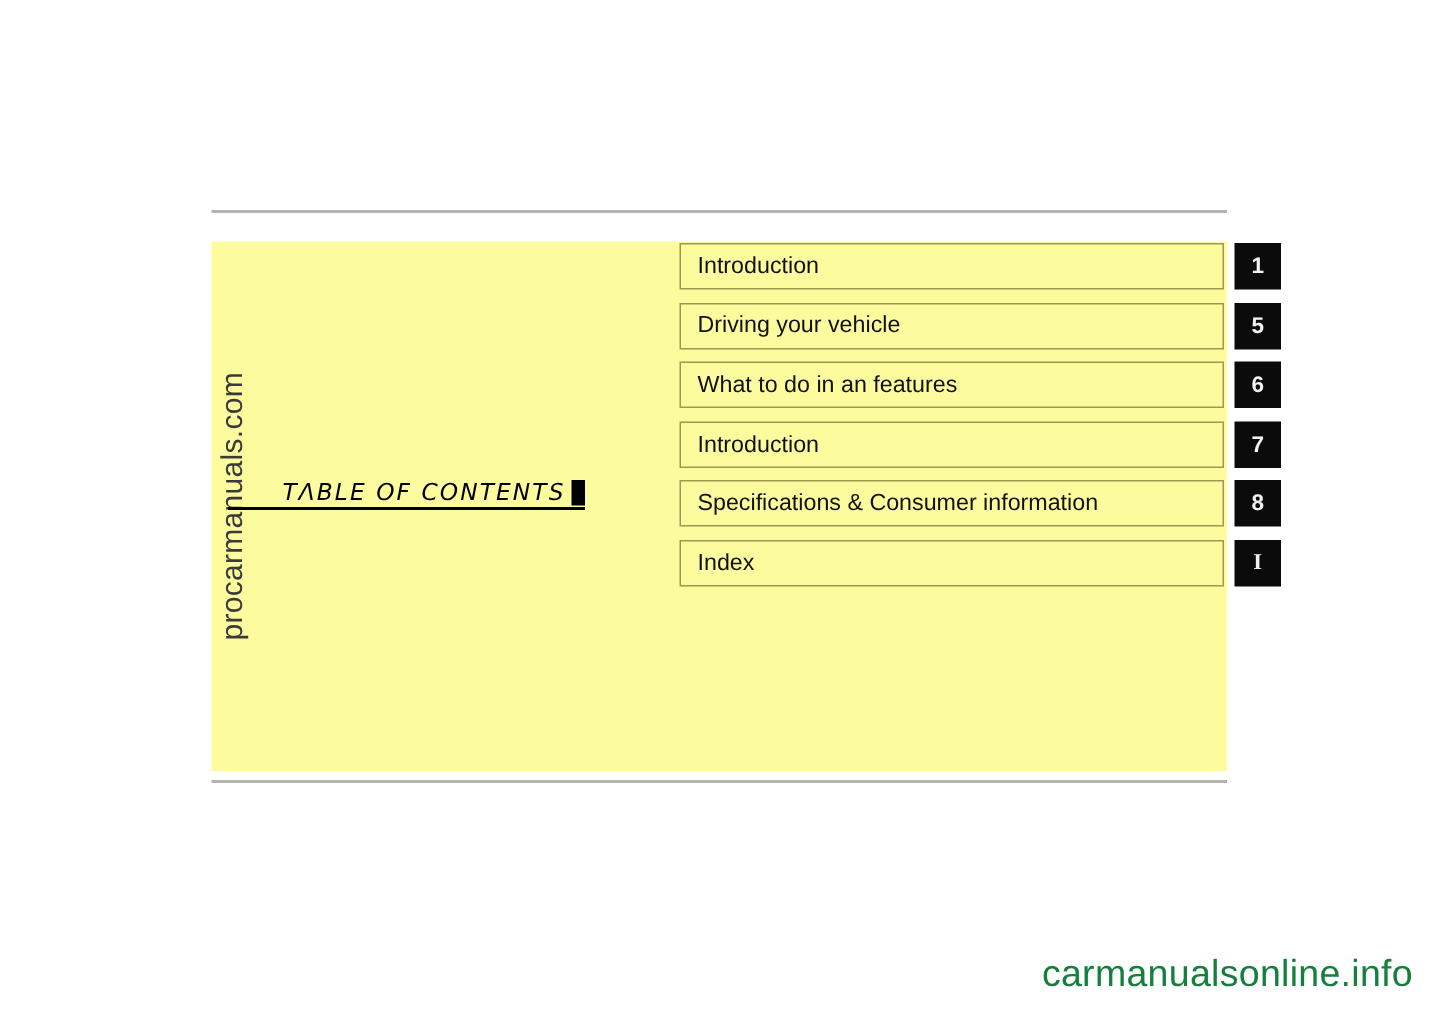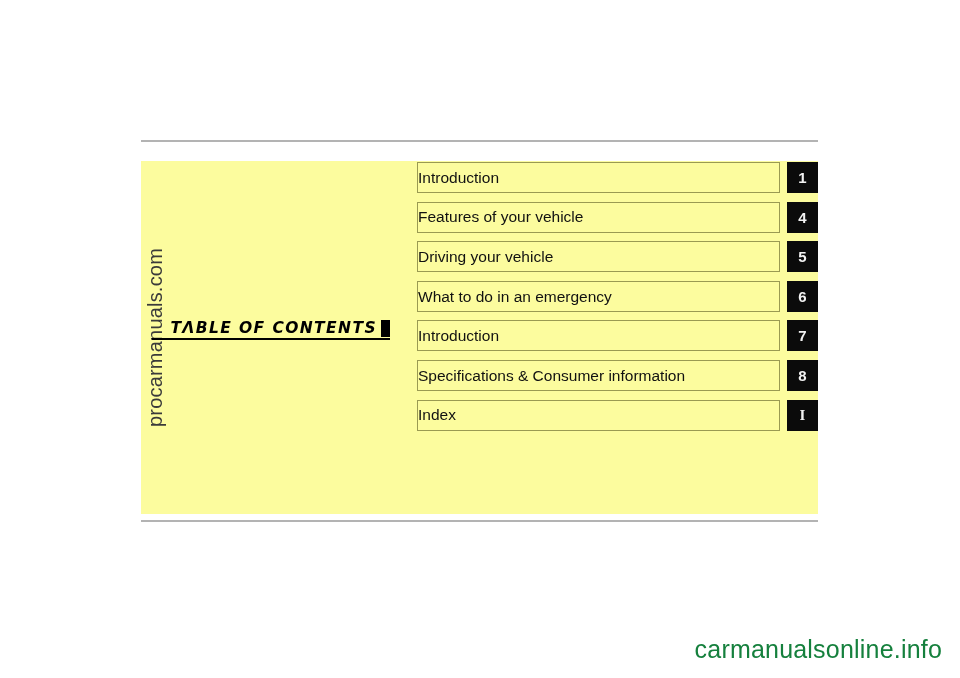--- a/index.html
+++ b/index.html
@@ -65,21 +65,21 @@
     width: 238px;
     height: 22px;
     border-bottom: 2px solid #000000;
     display: flex;
     align-items: flex-end;
     justify-content: flex-end;
   }
   .toc-heading-text {
     font-family: "DejaVu Sans", sans-serif;
     font-style: italic;
-    font-weight: bold;
+    font-weight: normal;
     font-size: 15.5px;
     letter-spacing: 1.4px;
     color: #000000;
     line-height: 1;
     padding-bottom: 2px;
     white-space: nowrap;
   }
   .toc-heading-marker {
     width: 9px;
     height: 17px;
@@ -106,21 +106,22 @@
   .row:last-child { margin-bottom: 0; border-radius: 15px; }
 
   .row-box {
     flex: 0 0 363px;
     width: 363px;
     box-sizing: border-box;
     border: 1.5px solid #9a9a52;
     background: #fcfc9e;
     display: flex;
     align-items: center;
-    padding-left: 0;
+    padding-left: 11px;
+    margin-left: 36px;
   }
   .row-label {
     font-size: 15.5px;
     color: #111111;
     line-height: 1;
     white-space: nowrap;
   }
 
   .row-tab {
     flex: 0 0 31px;
@@ -175,37 +176,29 @@
     <div class="row">
       <div class="row-box">
         <span class="row-label">Introduction</span>
       </div>
       <div class="row-tab">
         <span class="row-tab-label">1</span>
       </div>
     </div>
     <div class="row">
       <div class="row-box">
-        <span class="row-label">Features of your vehicle</span>
-      </div>
-      <div class="row-tab">
-        <span class="row-tab-label">4</span>
-      </div>
-    </div>
-    <div class="row">
-      <div class="row-box">
         <span class="row-label">Driving your vehicle</span>
       </div>
       <div class="row-tab">
         <span class="row-tab-label">5</span>
       </div>
     </div>
     <div class="row">
       <div class="row-box">
-        <span class="row-label">What to do in an emergency</span>
+        <span class="row-label">What to do in an features</span>
       </div>
       <div class="row-tab">
         <span class="row-tab-label">6</span>
       </div>
     </div>
     <div class="row">
       <div class="row-box">
         <span class="row-label">Introduction</span>
       </div>
       <div class="row-tab">

